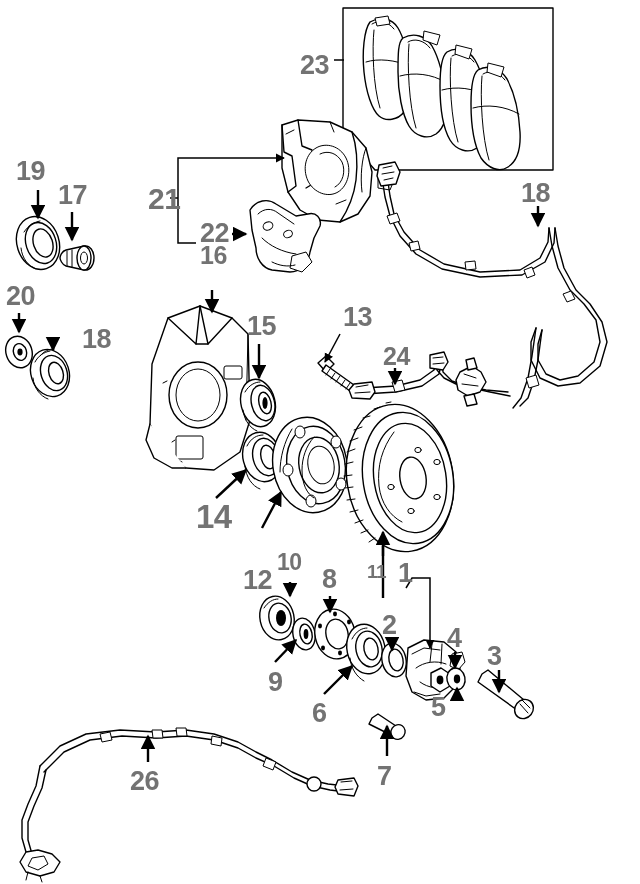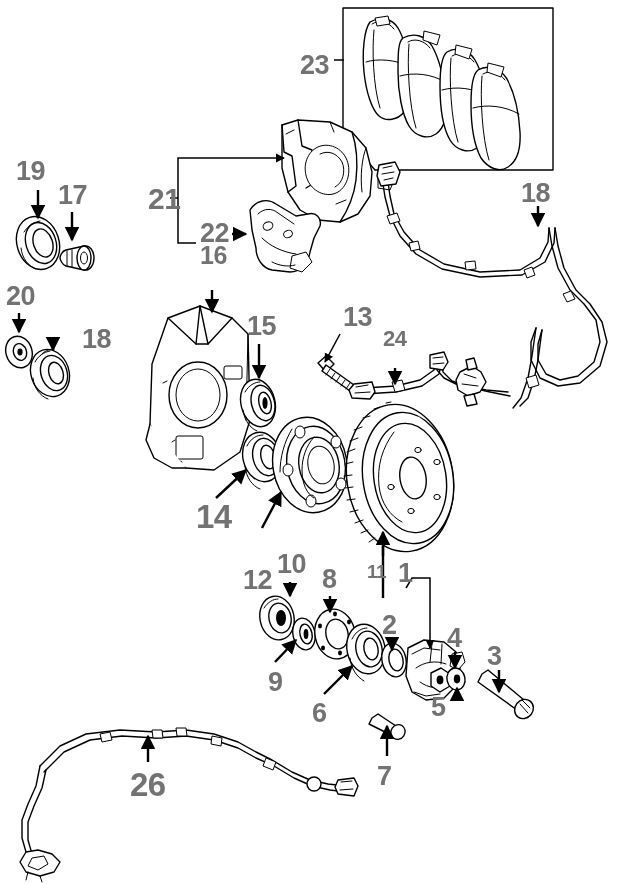--- a/index.html
+++ b/index.html
@@ -434,32 +434,32 @@
 <div id="callout-layer">
       <div class="callout-label" style="left: 398px; top: 560px; font-size: 27px;">1</div>
       <div class="callout-label" style="left: 382px; top: 612px; font-size: 27px;">2</div>
       <div class="callout-label" style="left: 487px; top: 643px; font-size: 27px;">3</div>
       <div class="callout-label" style="left: 447px; top: 625px; font-size: 27px;">4</div>
       <div class="callout-label" style="left: 431px; top: 694px; font-size: 27px;">5</div>
       <div class="callout-label" style="left: 312px; top: 700px; font-size: 27px;">6</div>
       <div class="callout-label" style="left: 377px; top: 763px; font-size: 27px;">7</div>
       <div class="callout-label" style="left: 322px; top: 566px; font-size: 27px;">8</div>
       <div class="callout-label" style="left: 268px; top: 669px; font-size: 27px;">9</div>
-      <div class="callout-label" style="left: 277px; top: 551px; font-size: 27px;">10</div>
+      <div class="callout-label" style="left: 277px; top: 551px; font-size: 23px;">10</div>
       <div class="callout-label" style="left: 367px; top: 562px; font-size: 19px;">11</div>
       <div class="callout-label" style="left: 243px; top: 530px; font-size: 27px; margin-top: 37px;">12</div>
       <div class="callout-label" style="left: 343px; top: 304px; font-size: 27px;">13</div>
       <div class="callout-label" style="left: 196px; top: 500px; font-size: 33px;">14</div>
       <div class="callout-label" style="left: 247px; top: 313px; font-size: 27px;">15</div>
       <div class="callout-label" style="left: 200px; top: 243px; font-size: 25px;">16</div>
       <div class="callout-label" style="left: 58px; top: 182px; font-size: 27px;">17</div>
       <div class="callout-label" style="left: 40px; top: 326px; font-size: 27px; margin-left: 42px;">18</div>
       <div class="callout-label" style="left: 16px; top: 158px; font-size: 27px;">19</div>
       <div class="callout-label" style="left: 6px; top: 283px; font-size: 27px;">20</div>
       <div class="callout-label" style="left: 148px; top: 184px; font-size: 30px;">21</div>
       <div class="callout-label" style="left: 200px; top: 220px; font-size: 27px;">22</div>
       <div class="callout-label" style="left: 300px; top: 52px; font-size: 27px;">23</div>
-      <div class="callout-label" style="left: 383px; top: 328px; font-size: 22px; text-align: right;">24</div>
+      <div class="callout-label" style="left: 383px; top: 344px; font-size: 25px; text-align: right;">24</div>
       <div class="callout-label" style="left: 521px; top: 180px; font-size: 27px;">18</div>
-      <div class="callout-label" style="left: 130px; top: 768px; font-size: 33px;">26</div>
+      <div class="callout-label" style="left: 130px; top: 768px; font-size: 27px;">26</div>
     </div>
 
 </div>
 
 </body></html>

